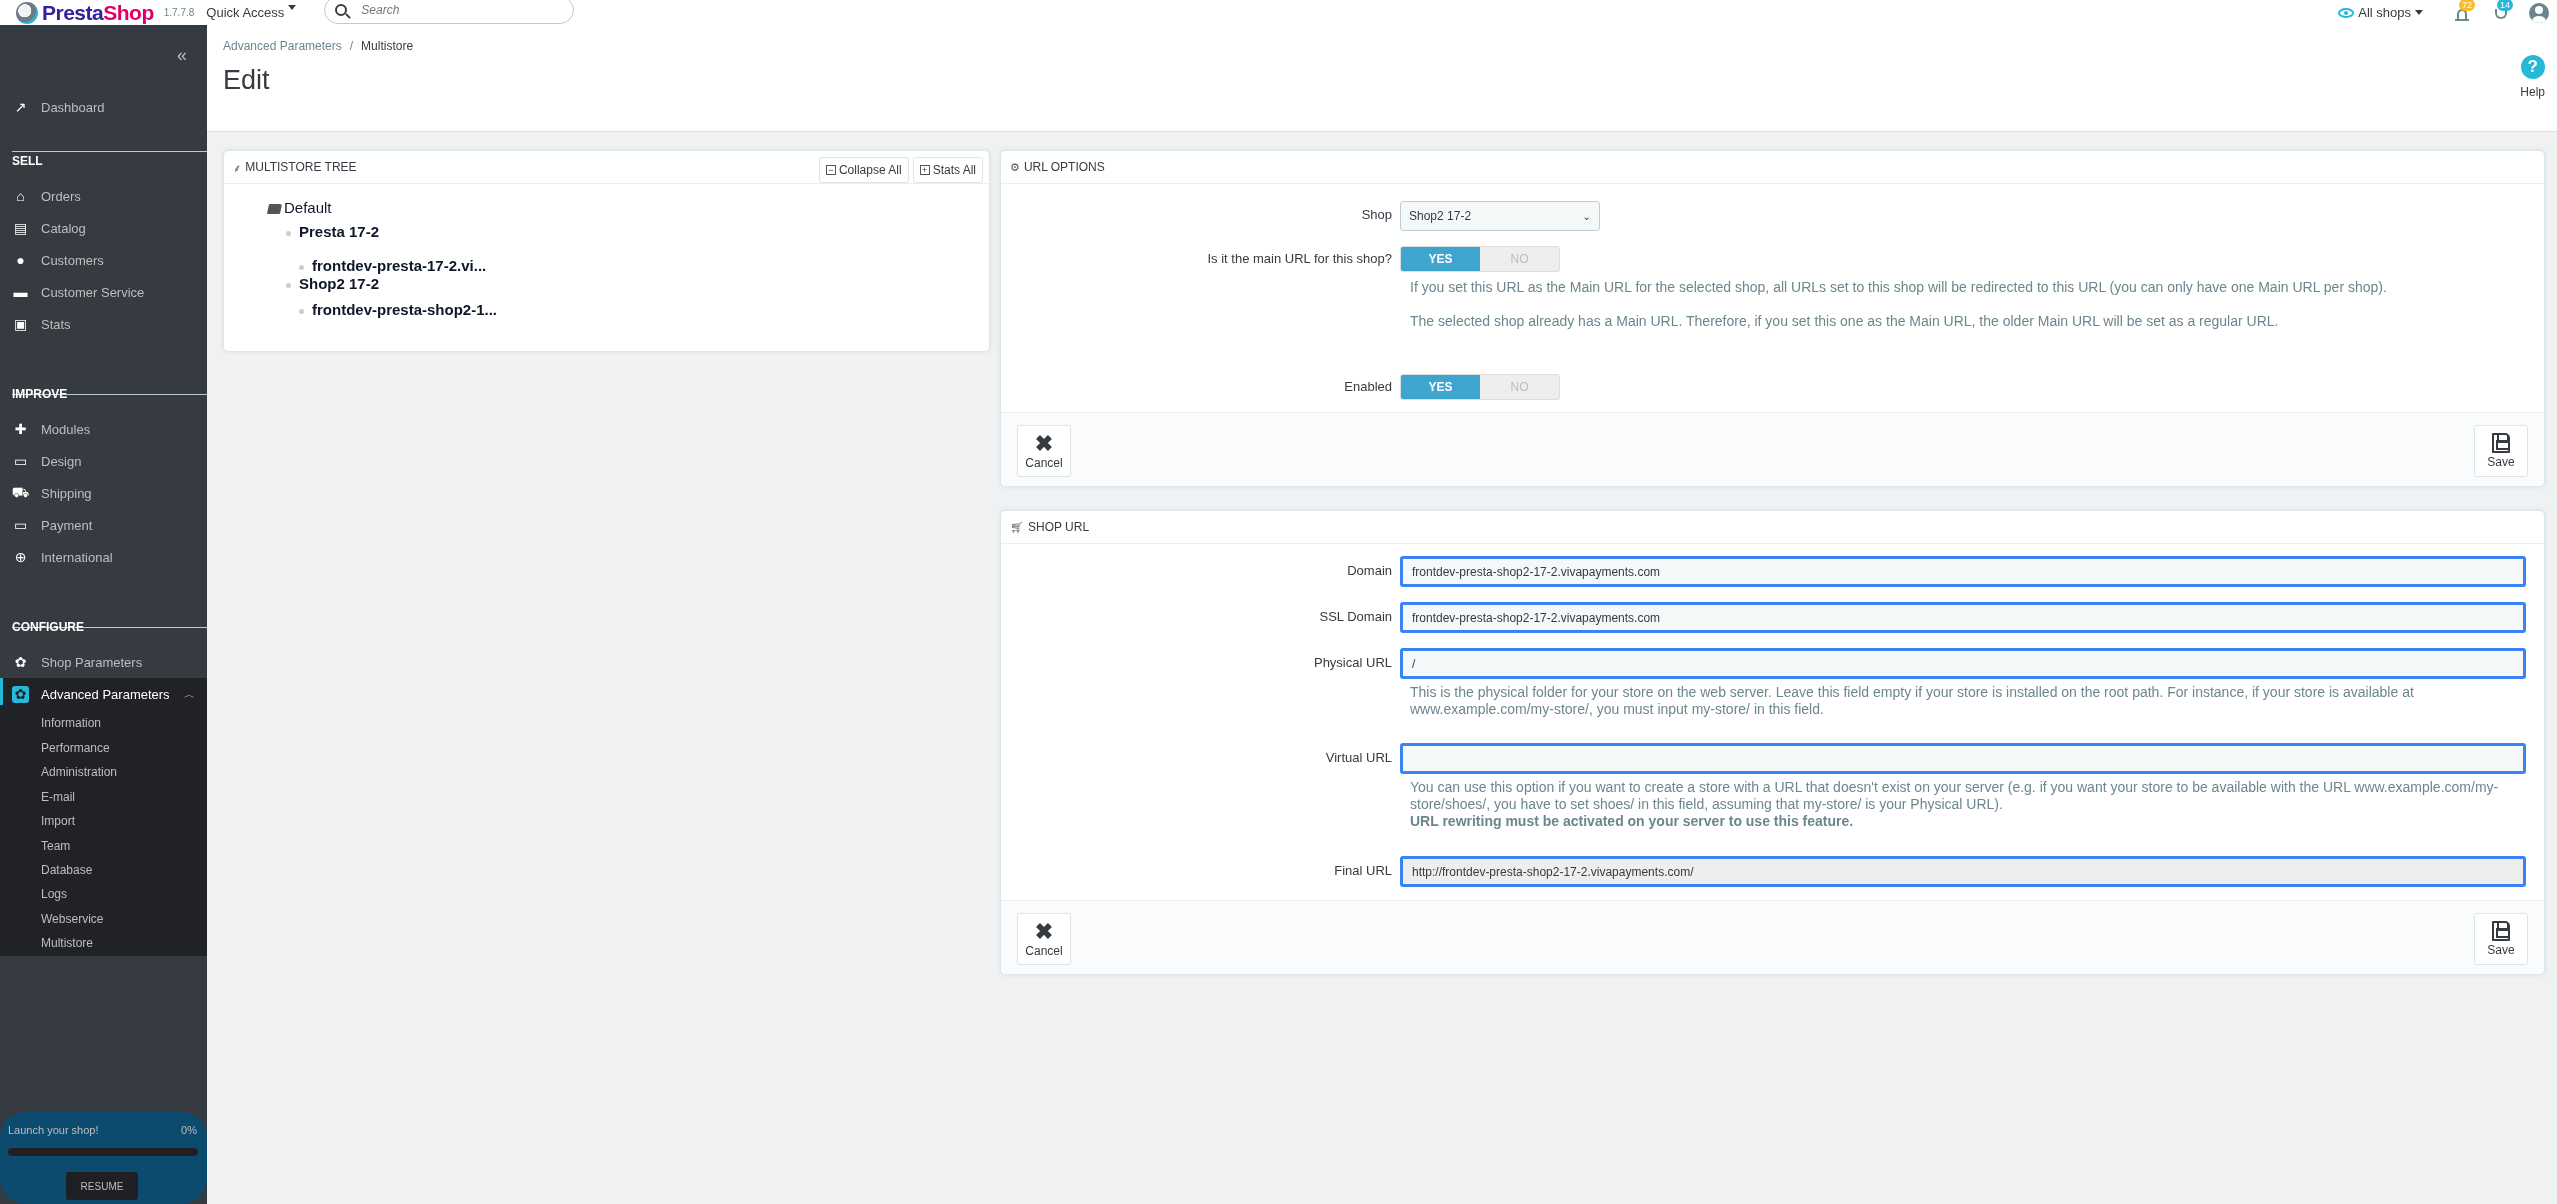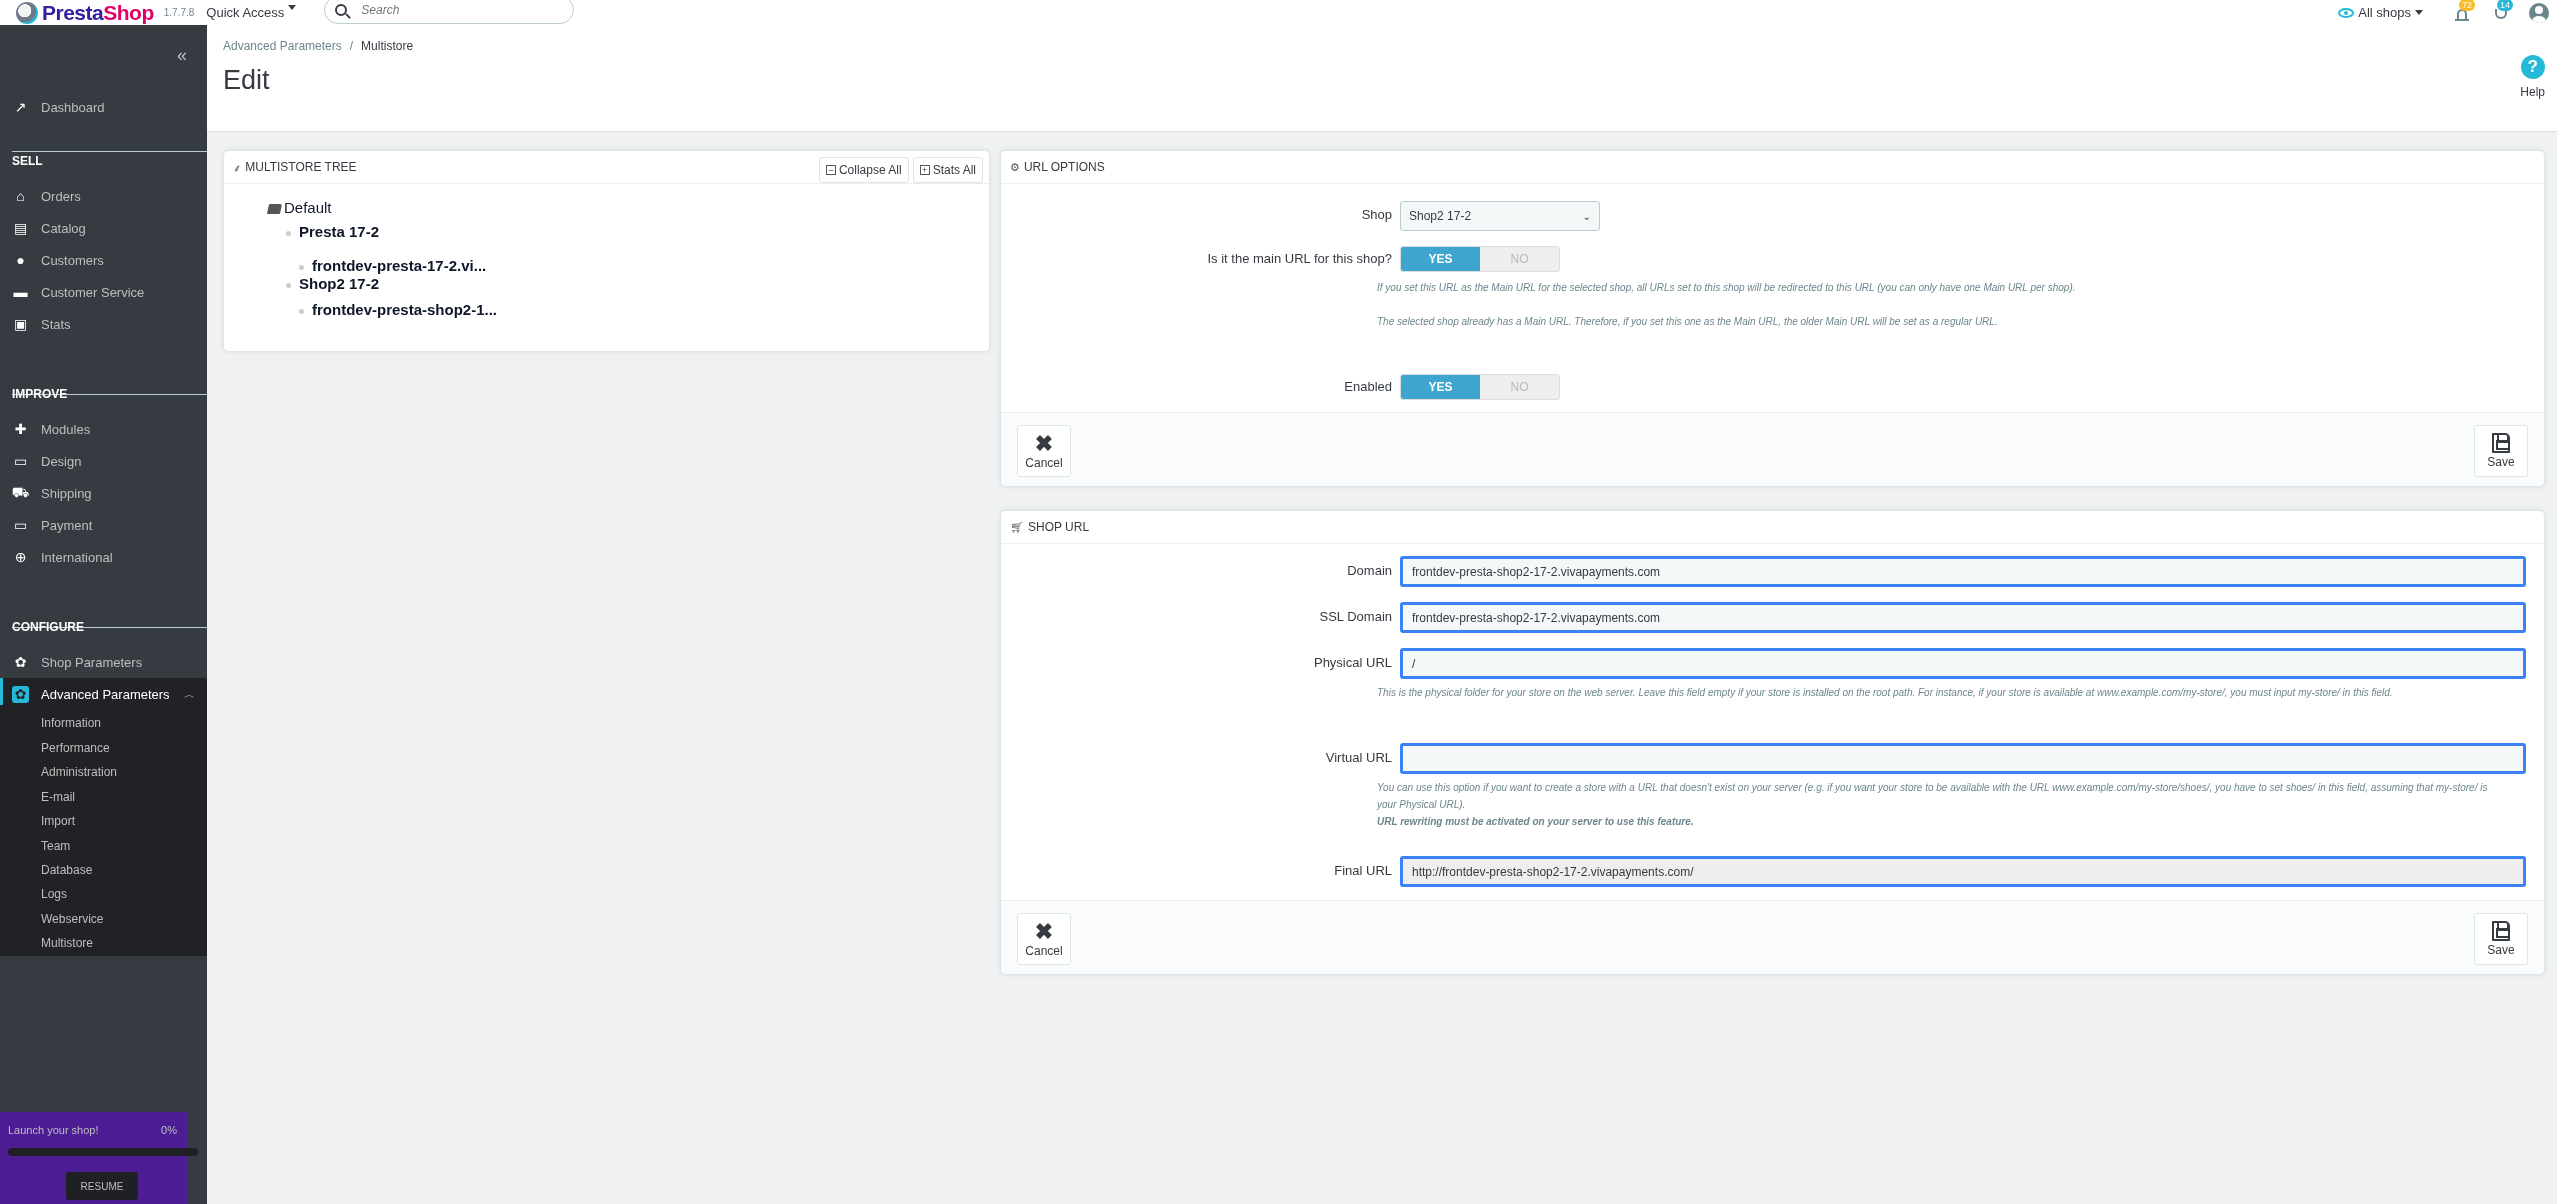--- a/index.html
+++ b/index.html
@@ -39,21 +39,21 @@
   .collapse-btn { position: absolute; right: 20px; top: 20px; color: #bebebe; font-size: 18px; cursor: pointer; }
   .nav-item { position: absolute; left: 0; width: 207px; height: 32px; display: flex; align-items: center; padding-left: 12px; font-size: 13px; color: #bebebe; cursor: pointer; }
   .nav-item .ico { width: 17px; height: 17px; margin-right: 12px; display: flex; align-items: center; justify-content: center; color: #fff; font-size: 14px; }
   .nav-section { position: absolute; left: 12px; font-weight: bold; font-size: 12px; color: #fff; }
   .nav-divider { position: absolute; left: 12px; width: 195px; height: 1px; background: #bbcdd2; }
   .nav-item.active { background: #202226; color: #fff; border-left: 3px solid #25b9d7; padding-left: 9px; }
   .nav-item.active .ico { background: #25b9d7; border-radius: 3px; color: #202226; }
   .nav-item .chev { position: absolute; right: 12px; color: #bebebe; font-size: 11px; }
   .submenu { position: absolute; left: 0; top: 717px; width: 207px; height: 251px; background: #202226; }
   .sub-item { position: absolute; left: 41px; font-size: 12px; color: #bebebe; cursor: pointer; }
-  .sidebar-foot { position: absolute; left: 0; top: 1087px; width: 187px; height: 92px; background: #4c1d95; }
+  .sidebar-foot { position: absolute; left: 0; top: 1087px; width: 207px; height: 92px; background: #0c4a6e; border-radius: 25px; }
   .launch-label { position: absolute; left: 8px; top: 12px; font-size: 11px; color: #bebebe; }
   .launch-pct { position: absolute; right: 10px; top: 12px; font-size: 11px; color: #bebebe; }
   .progress { position: absolute; left: 8px; top: 36px; width: 190px; height: 8px; background: #1e2024; border-radius: 4px; overflow: hidden; }
   .progress-fill { height: 100%; background: #25b9d7; }
   .resume-btn { position: absolute; left: 66px; top: 60px; width: 72px; height: 28px; background: #1e2024; border-radius: 3px; color: #bebebe; font-size: 10px; display: flex; align-items: center; justify-content: center; cursor: pointer; }
 
   
   .page-head { position: absolute; left: 207px; top: 25px; width: 2350px; height: 107px; background: #fff; border-bottom: 1px solid #dfdfdf; }
   .breadcrumb { position: absolute; left: 16px; top: 14px; font-size: 12px; color: #6c868e; }
   .breadcrumb .cur { color: #363a41; }
@@ -76,21 +76,21 @@
   .folder-icon { display: inline-block; width: 13px; height: 10px; background: #555; border-radius: 1px 2px 1px 1px; margin-right: 3px; vertical-align: middle; transform: skewX(-12deg); }
 
   .form-row { position: absolute; left: 0; width: 100%; }
   .form-label { position: absolute; right: calc(100% - 391px); font-size: 13px; color: #363a41; text-align: right; white-space: nowrap; }
   .form-ctrl { position: absolute; left: 399px; }
   .select { width: 200px; height: 30px; border: 1px solid #bbcdd2; border-radius: 3px; background: #f5f8f9; padding: 0 8px; font-size: 12px; color: #363a41; display: flex; align-items: center; justify-content: space-between; cursor: pointer; }
   .select .sel-caret { font-size: 10px; }
   .switch { width: 160px; height: 26px; display: flex; border-radius: 3px; overflow: hidden; background: #eee; border: 1px solid #ddd; cursor: pointer; }
   .switch .opt { flex: 1; display: flex; align-items: center; justify-content: center; font-size: 12px; color: #bbb; }
   .switch .opt.on { background: #3ea5cf; color: #fff; font-weight: bold; }
-  .help-text { position: absolute; left: 376px; font-size: 10px; font-style: italic; color: #6c868e; line-height: 17px; }
+  .help-text { position: absolute; left: 409px; font-size: 14px; color: #6c868e; line-height: 17px; }
   .help-text b { font-weight: bold; }
   .text-input { width: 1126px; height: 31px; border: 3px solid #3b82f6; border-radius: 3px; background: #f5f8f9; padding: 0 9px; font-size: 12px; color: #363a41; display: flex; align-items: center; font-family: "Liberation Sans", sans-serif; outline: none; }
   .text-input.readonly { background: #eee; }
 
   .panel-foot { position: absolute; left: 0; bottom: 0; width: 100%; height: 74px; background: #fafbfc; border-top: 1px solid #eee; border-radius: 0 0 5px 5px; }
   .foot-btn { position: absolute; top: 12px; width: 54px; height: 52px; background: #fff; border: 1px solid #dbe6e9; border-radius: 3px; display: flex; flex-direction: column; align-items: center; justify-content: center; cursor: pointer; font-size: 12px; color: #363a41; }
   .foot-btn .fico { font-size: 22px; line-height: 24px; color: #363a41; font-weight: bold; }
   .save-ico { width: 18px; height: 20px; border: 2px solid #363a41; border-radius: 1px 5px 1px 1px; position: relative; margin-bottom: 2px; }
   .save-ico::before { content: ""; position: absolute; left: 3px; top: 0; width: 8px; height: 6px; border: 2px solid #363a41; border-top: none; }
   .save-ico::after { content: ""; position: absolute; left: 2px; bottom: 1px; width: 10px; height: 6px; border: 2px solid #363a41; }

